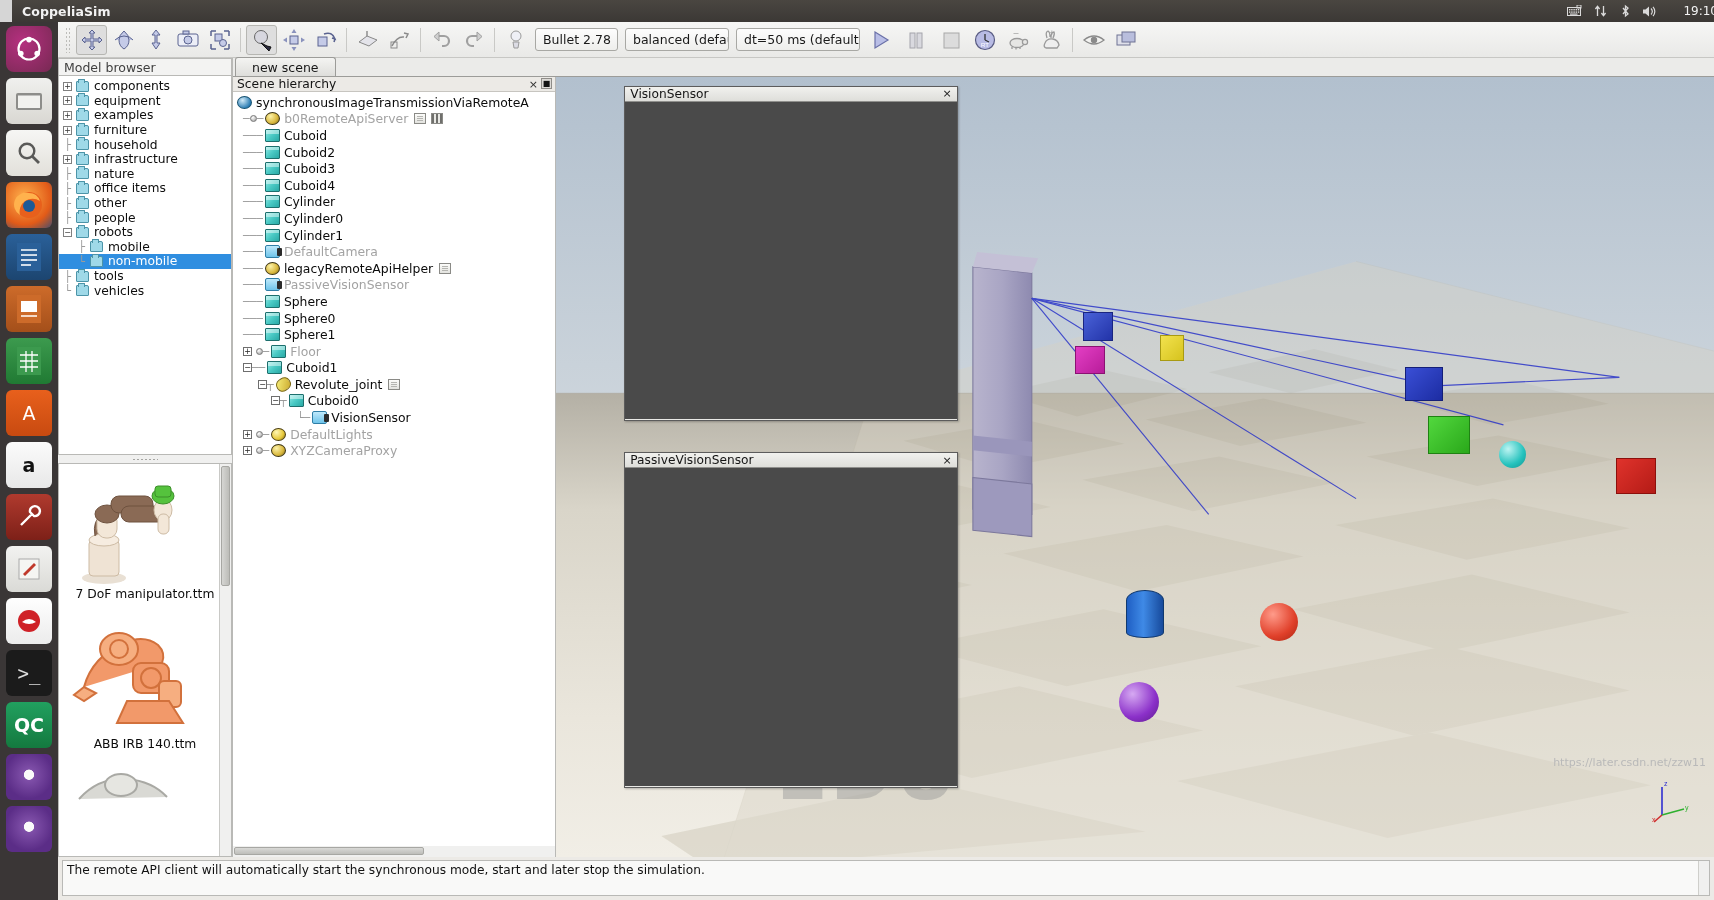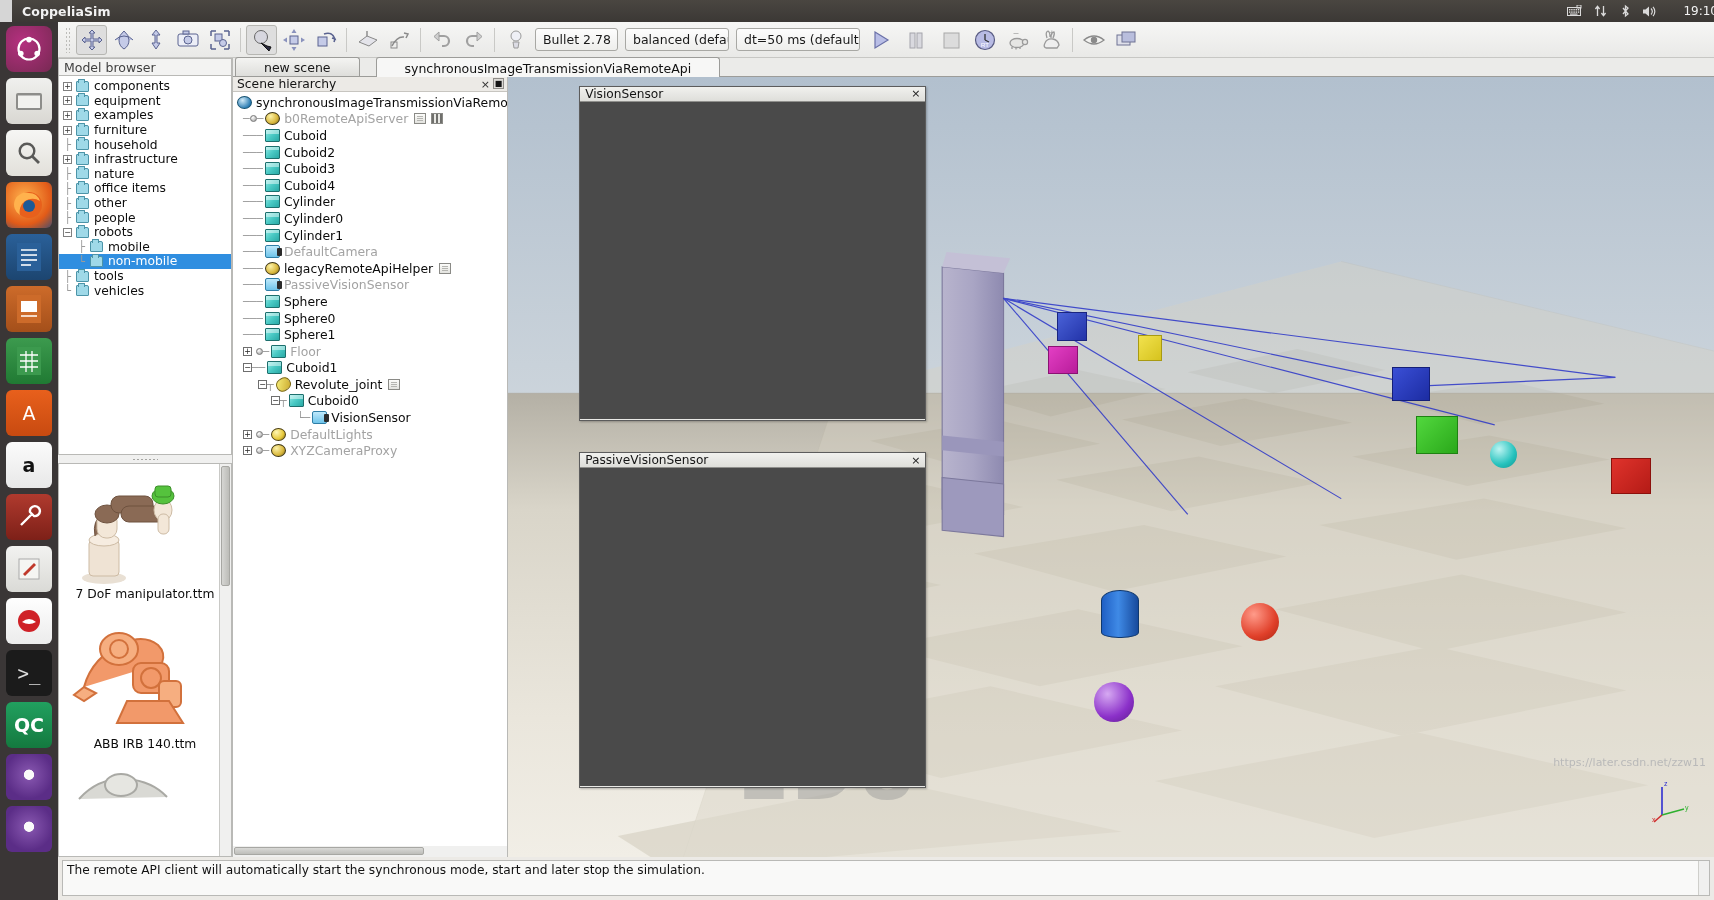--- a/index.html
+++ b/index.html
@@ -122,31 +122,31 @@
   .thumb-scroll { position:absolute; right:0; top:0; width:12px; height:100%; background:#f0f0ef;
      border-left:1px solid #c9c9c6; }
   .thumb-scroll .bar { position:absolute; top:2px; left:1px; width:9px; height:120px;
      background:linear-gradient(to right,#d6d6d3,#bcbcb8); border:1px solid #a7a7a3; border-radius:2px; }
 
   
   .center-col { flex:1; display:flex; flex-direction:column; min-width:0; }
   .tabs-row { height:19px; background:#ebebe9; display:flex; align-items:flex-end; padding-left:2px;
      border-bottom:1px solid #9c9c99; flex:0 0 auto; }
   .tab {
-    height:19px; padding:1px 28px 0; font-size:12.5px; color:#161616;
+    height:19px; padding:1px 16px 0; font-size:12.5px; color:#161616;
     background:linear-gradient(to bottom,#f4f4f2,#dededb);
-    border:1px solid #9c9c99; border-bottom:none; border-radius:3px 3px 0 0; margin-right:16px;
+    border:1px solid #9c9c99; border-bottom:none; border-radius:3px 3px 0 0; margin-right:6px;
     display:flex; align-items:center;text-align:right;
   }
   .tab.active { background:#f7f7f6; color:#111; position:relative; top:1px; height:20px; }
 
   .work-row { flex:1; display:flex; min-height:0; position:relative; }
 
   .hierarchy {
-    width:275px; flex:0 0 auto; background:#fff; display:flex; flex-direction:column;
+    width:323px; flex:0 0 auto; background:#fff; display:flex; flex-direction:column;
     border-right:1px solid #b9b9b6; position:relative;justify-content:flex-end;
   }
   .hier-head {
     height:15px; background:#eceae6; border-bottom:1px solid #c7c5c0;
     display:flex; align-items:center; font-size:12.3px; color:#141414; padding-left:4px;
   }
   .hier-head .spacer { margin-left:auto; display:flex; gap:3px; padding-right:3px;}
   .hier-x { font-size:11px; color:#333; cursor:default; }
   .hier-btn { width:11px; height:11px; border:1px solid #8f8d89; background:#dcdad6; font-size:8px;
      display:flex; align-items:center; justify-content:center; }
@@ -660,23 +660,20 @@
             <div class="bar"></div>
           </div>
         </div>
       </div>
 
       <div class="center-col">
 
         <div class="tabs-row">
           <div class="tab">
             <span>new scene</span>
-          </div>
-          <div class="tab active">
-            <span>synchronousImageTransmissionViaRemoteApi</span>
           </div>
         </div>
 
         <div class="work-row">
 
           <div class="hierarchy">
             <div class="hier-head">
               <span>Scene hierarchy</span>
               <span class="spacer">
                 <span class="hier-x">×</span>

